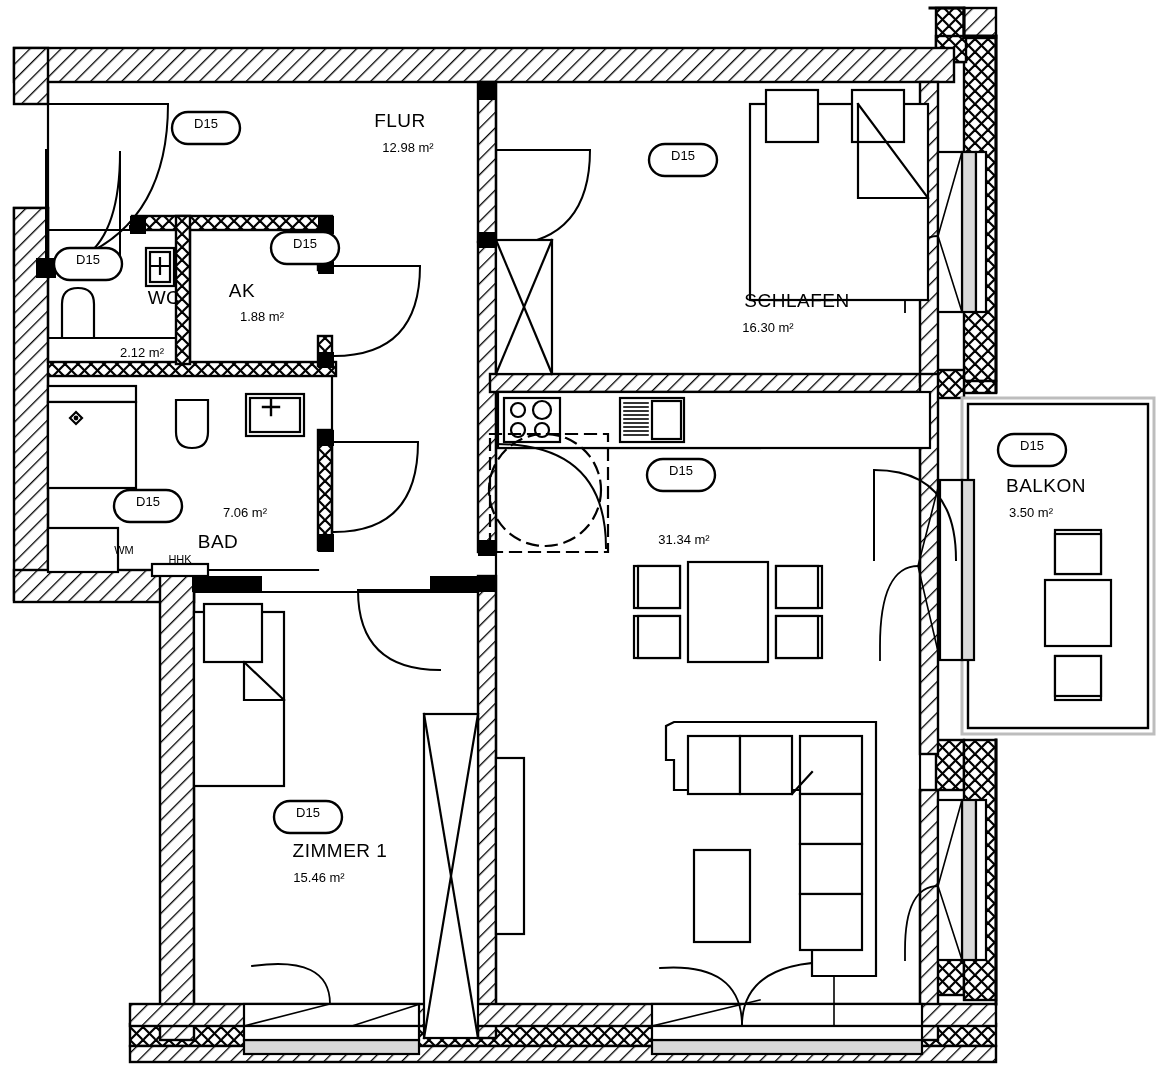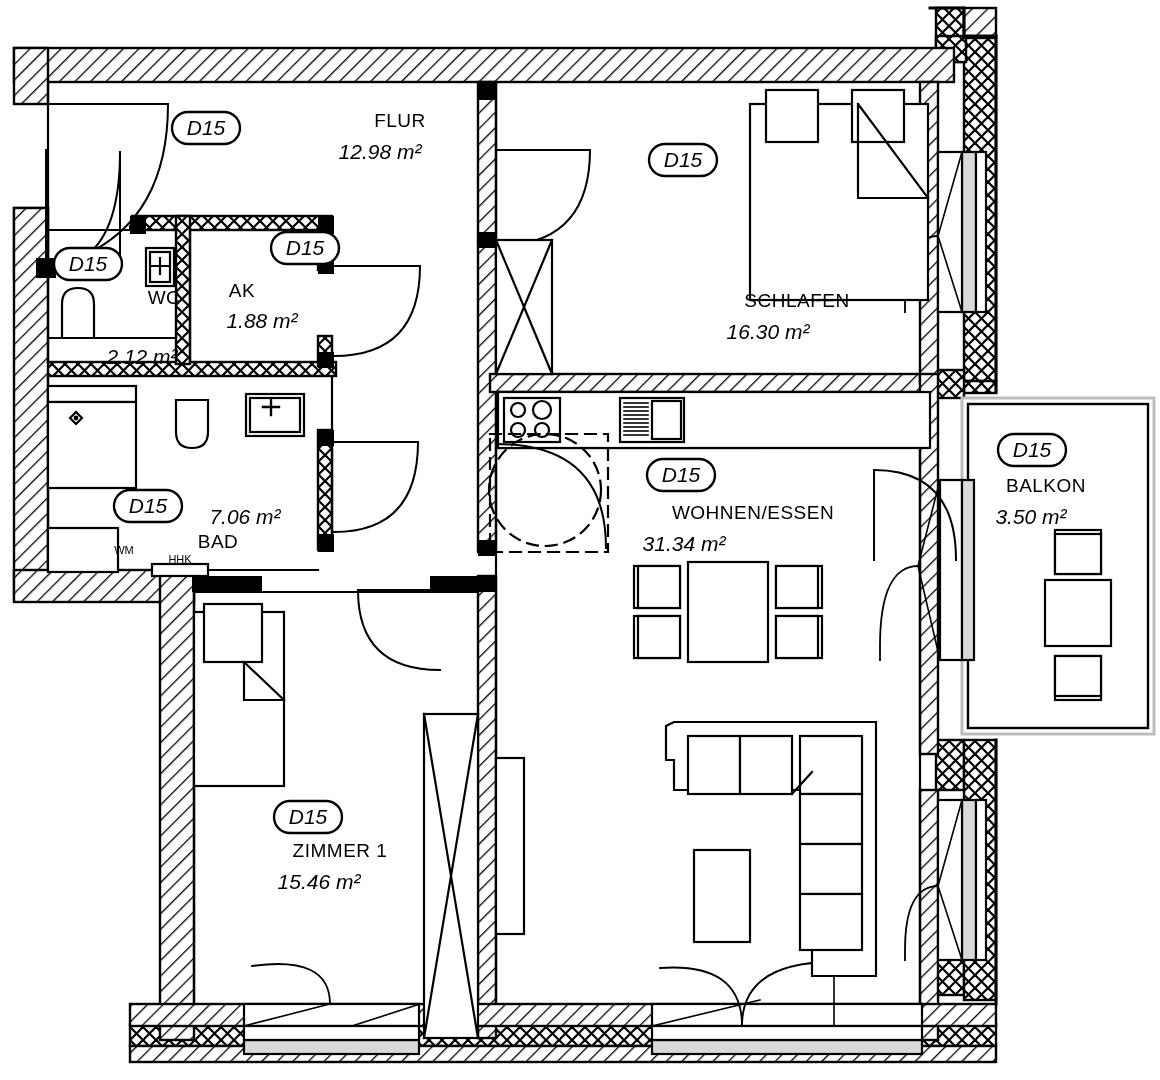--- a/index.html
+++ b/index.html
@@ -1,21 +1,21 @@
 <!DOCTYPE html>
 <html><head>
 <meta charset="utf-8">
 <style>
   html,body{margin:0;padding:0;background:#ffffff;}
   body{font-family:"Liberation Sans",sans-serif;}
   #stage{position:relative;width:1160px;height:1080px;background:#fff;overflow:hidden;}
   #plan{position:absolute;left:0;top:0;}
   .lbl{position:absolute;white-space:nowrap;color:#000;font-family:"Liberation Sans",sans-serif;}
   .rname{font-size:19px;letter-spacing:0.5px;}
-  .rarea{font-size:21px;font-style:italic;}
+  .rarea{font-size:13px;}
   .tiny{font-size:11px;}
   .ctr{transform:translateX(-50%);text-align:center;}
 </style>
 </head>
 <body>
 
 <div id="stage">
 
 <svg id="plan" width="1160" height="1080" viewBox="0 0 1160 1080">
   <defs>
@@ -364,38 +364,37 @@
       <rect x="114" y="490" width="68" height="32" rx="16"></rect>
       <rect x="274" y="801" width="68" height="32" rx="16"></rect>
       <rect x="649" y="144" width="68" height="32" rx="16"></rect>
       <rect x="647" y="459" width="68" height="32" rx="16"></rect>
       <rect x="998" y="434" width="68" height="32" rx="16"></rect>
     </g>
   </g>
 </svg>
 
 <div class="lbl rname ctr" style="left:400px;top:110px;">FLUR</div>
-<div class="lbl rarea ctr" style="left:380px;top:140px;">12.98 m²</div>
+<div class="lbl rarea ctr" style="left:408px;top:140px;">12.98 m²</div>
 
 <div class="lbl rname ctr" style="left:128px;top:287px;margin-left:36px;">WC</div>
 <div class="lbl rarea ctr" style="left:142px;top:317px;margin-top:28px;">2.12 m²</div>
 
 <div class="lbl rname ctr" style="left:242px;top:280px;">AK</div>
 <div class="lbl rarea ctr" style="left:262px;top:309px;">1.88 m²</div>
 
 <div class="lbl rarea ctr" style="left:245px;top:505px;">7.06 m²</div>
 <div class="lbl rname ctr" style="left:218px;top:531px;">BAD</div>
 
 <div class="lbl rname ctr" style="left:340px;top:840px;">ZIMMER 1</div>
 <div class="lbl rarea ctr" style="left:319px;top:870px;">15.46 m²</div>
 
 <div class="lbl rname ctr" style="left:797px;top:290px;">SCHLAFEN</div>
 <div class="lbl rarea ctr" style="left:768px;top:320px;">16.30 m²</div>
 
-<div class="lbl rname ctr" style="left:753px;top:502px;">WOHNEN/ESSEN</div>
 <div class="lbl rarea ctr" style="left:684px;top:532px;">31.34 m²</div>
 
 <div class="lbl rname ctr" style="left:1046px;top:475px;">BALKON</div>
 <div class="lbl rarea ctr" style="left:1031px;top:505px;">3.50 m²</div>
 
 <div class="lbl rarea ctr" style="left:206px;top:116px;">D15</div>
 <div class="lbl rarea ctr" style="left:88px;top:252px;">D15</div>
 <div class="lbl rarea ctr" style="left:305px;top:236px;">D15</div>
 <div class="lbl rarea ctr" style="left:148px;top:494px;">D15</div>
 <div class="lbl rarea ctr" style="left:308px;top:805px;">D15</div>

